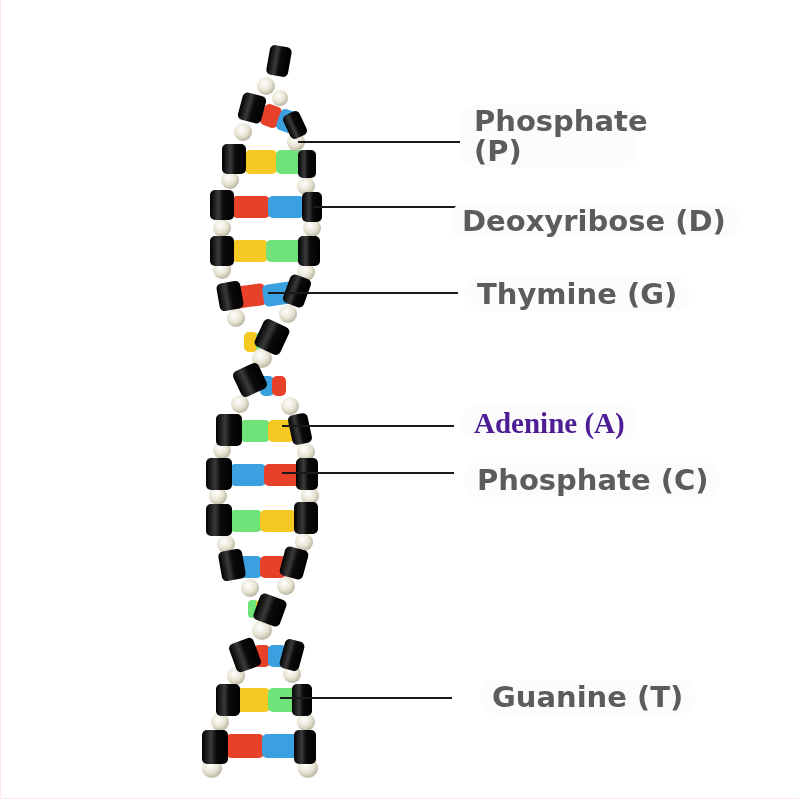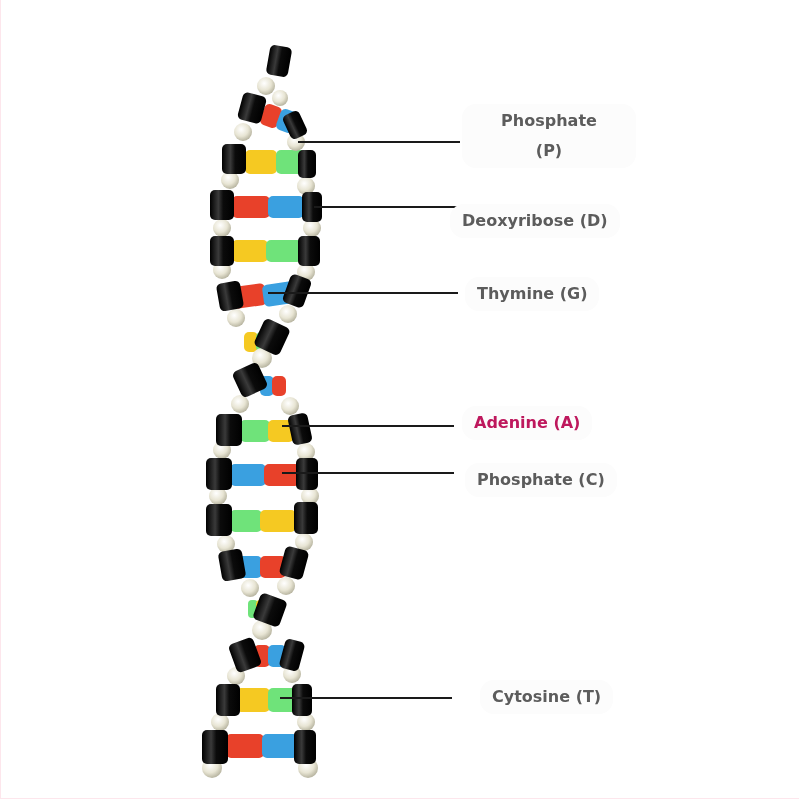--- a/index.html
+++ b/index.html
@@ -11,29 +11,29 @@
   .frame {
     position: absolute; left: 0; top: 0; width: 799px; height: 799px;
     border-left: 1px solid #fde6ec; border-bottom: 1px solid #fde6ec;
     box-sizing: border-box; pointer-events: none;
   }
   svg.dna { position: absolute; left: 0; top: 0; }
   .label {
     position: absolute;
     color: #5c5c5c;
     font-weight: bold;
-    font-size: 16px;
+    font-size: 29px;
     line-height: 30px;
-    text-align: center;
+    text-align: left;
     background: #fcfcfc;
     border-radius: 14px;
     padding: 2px 12px;
     white-space: nowrap;
   }
-  .label.adenine { color: #be185d; }
+  .label.adenine { color: #4c1d95; font-family: Liberation Serif, serif; }
   .leader {
     position: absolute; height: 2px; background: #1a1a1a;
   }
 </style>
 </head>
 <body>
 
 <div class="frame"></div>
 
 <svg class="dna" width="800" height="800" viewBox="0 0 800 800">
@@ -170,13 +170,13 @@
 <div class="leader" style="left:280px; top:697px; width:172px;"></div>
 
 <div class="label" style="left:462px; top:104px; width:150px;">
   <div>Phosphate</div>
   <div>(P)</div>
 </div>
 <div class="label" style="left:450px; top:204px;">Deoxyribose (D)</div>
 <div class="label" style="left:465px; top:277px;">Thymine (G)</div>
 <div class="label adenine" style="left:462px; top:406px;">Adenine (A)</div>
 <div class="label" style="left:465px; top:463px;">Phosphate (C)</div>
-<div class="label" style="left:480px; top:680px;">Cytosine (T)</div>
+<div class="label" style="left:480px; top:680px;">Guanine (T)</div>
 
 </body></html>

